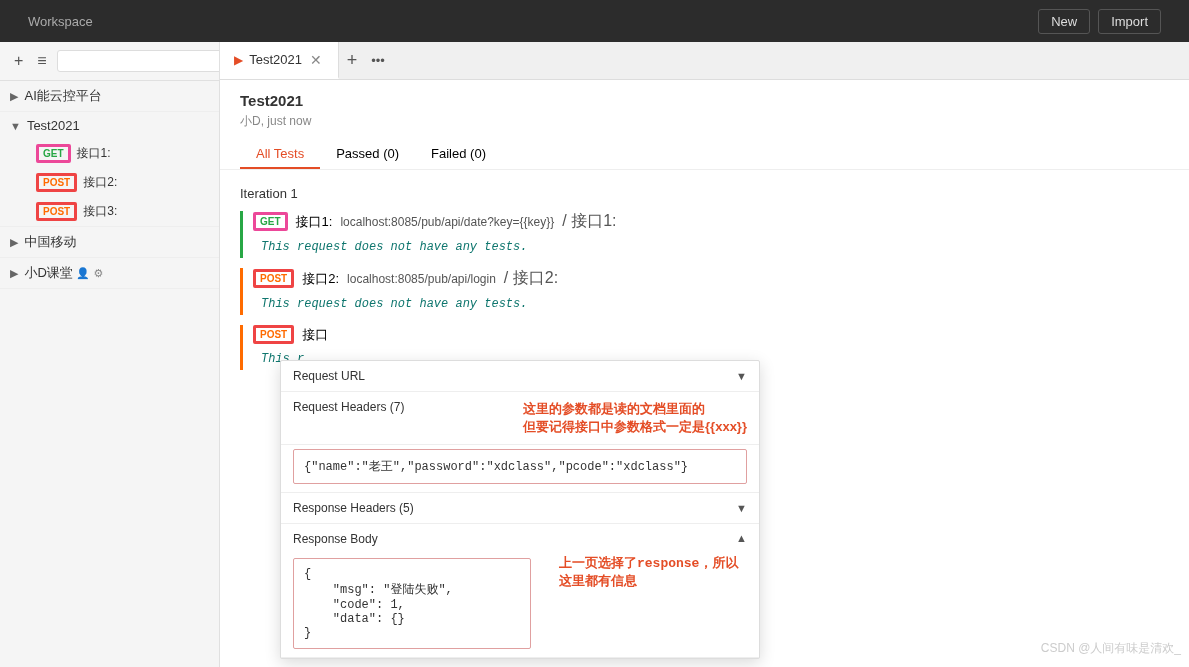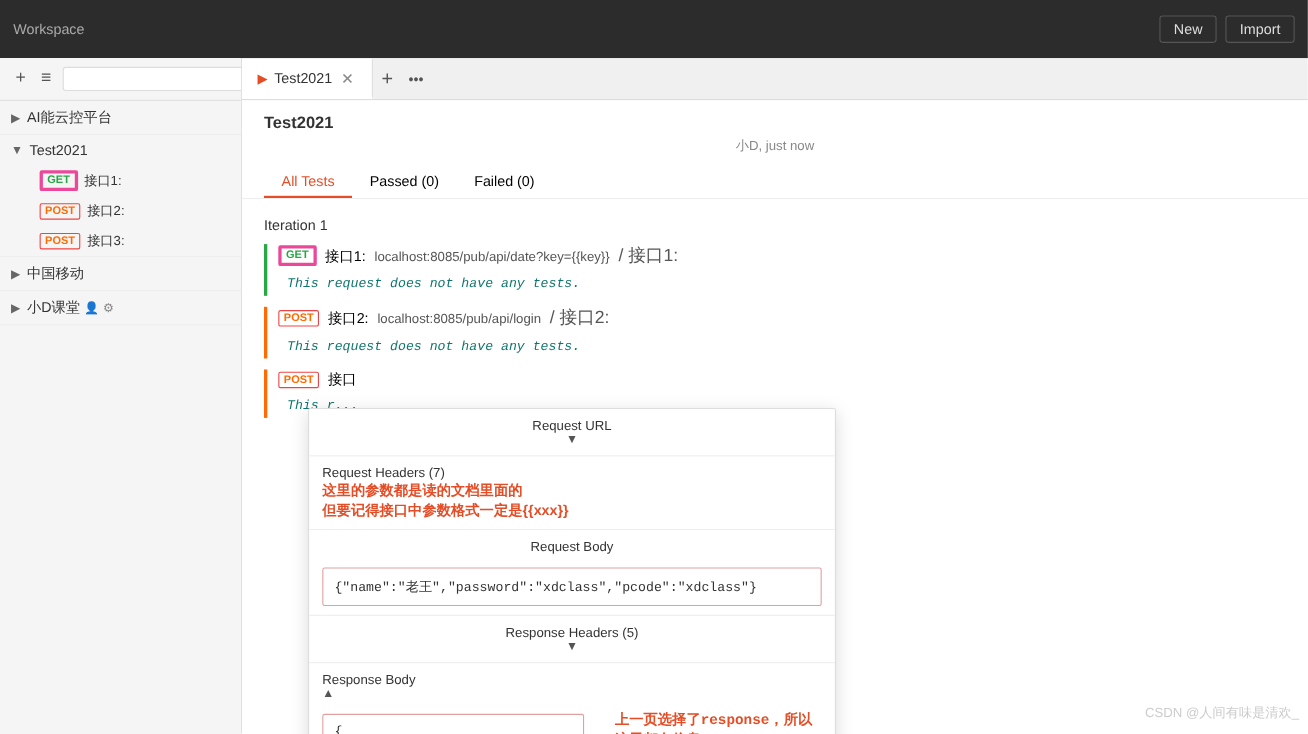--- a/index.html
+++ b/index.html
@@ -1,24 +1,24 @@
 <!DOCTYPE html>
 <html><head>
   <meta charset="utf-8">
   <style>
     * { box-sizing: border-box; margin: 0; padding: 0; }
     body { font-family: 'Segoe UI', Arial, sans-serif; font-size: 13px; background: #fff; display: flex; flex-direction: column; height: 667px; overflow: hidden; }
 
     
     .top-bar {
-      height: 53px;
+      height: 42px;
       background: #2c2c2c;
       display: flex;
       align-items: center;
-      padding: 0 12px;
+      padding: 0 28px;
       gap: 8px;
       color: #ccc;
       flex-shrink: 0;
     }
     .top-bar-title { color: #aaa; font-size: 13px; flex: 1; }
     .top-bar-btn {
       background: transparent;
       border: 1px solid #555;
       color: #ddd;
       padding: 4px 12px;
@@ -90,21 +90,21 @@
 
     .method-badge {
       font-size: 10px;
       font-weight: bold;
       padding: 1px 4px;
       border-radius: 2px;
       min-width: 32px;
       text-align: center;
     }
     .method-get { color: #28a745; border: 3px solid #ec4899; }
-    .method-post { color: #ff6b00; border: 1px solid #ef4444; }
+    .method-post { color: #ff6b00; border: 3px solid #ef4444; }
 
     
     .content-area {
       flex: 1;
       display: flex;
       flex-direction: column;
       overflow: hidden;
       background: #fff;
     }
 
@@ -155,21 +155,21 @@
       padding: 12px 20px 0 20px;
       border-bottom: 1px solid #eee;
       flex-shrink: 0;
     }
     .page-header-title {
       font-size: 15px;
       font-weight: 600;
       color: #333;
       margin-bottom: 4px;
     }
-    .page-header-subtitle { font-size: 12px; color: #888; margin-bottom: 10px; text-align: center; }
+    .page-header-subtitle { font-size: 12px; color: #888; margin-bottom: 10px; }
 
     
     .sub-tabs {
       display: flex;
       gap: 0;
     }
     .sub-tab {
       padding: 6px 16px;
       cursor: pointer;
       font-size: 13px;
@@ -240,21 +240,20 @@
       border-bottom: 1px solid #eee;
     }
     .dropdown-section-header {
       display: flex;
       justify-content: space-between;
       align-items: center;
       padding: 8px 12px;
       font-size: 12px;
       color: #333;
       cursor: pointer;
-      flex-direction: column;
     }
     .dropdown-section-header .chevron-icon { color: #555; font-size: 11px; }
 
     .dropdown-code-block {
       background: #fff;
       border: 1px solid #e0a0a0;
       margin: 4px 12px 8px 12px;
       padding: 8px 10px;
       font-family: 'Courier New', monospace;
       font-size: 12px;
@@ -418,23 +417,20 @@
 
         <div class="dropdown-section">
           <div class="dropdown-section-header" style="display:flex;align-items:flex-start;">
             <span>Request Headers (7)</span>
 
             <span style="color:#e44d26;font-size:13px;font-weight:bold;line-height:1.4;">这里的参数都是读的文档里面的<br>但要记得接口中参数格式一定是{{xxx}}</span>
           </div>
         </div>
 
         <div class="dropdown-section">
-          <div class="dropdown-section-header">
-            <span>Request Body</span>
-          </div>
           <div class="dropdown-code-block">{"name":"老王","password":"xdclass","pcode":"xdclass"}</div>
         </div>
 
         <div class="dropdown-section">
           <div class="dropdown-section-header">
             <span>Response Headers (5)</span>
             <span class="chevron-icon">▼</span>
           </div>
         </div>
 

